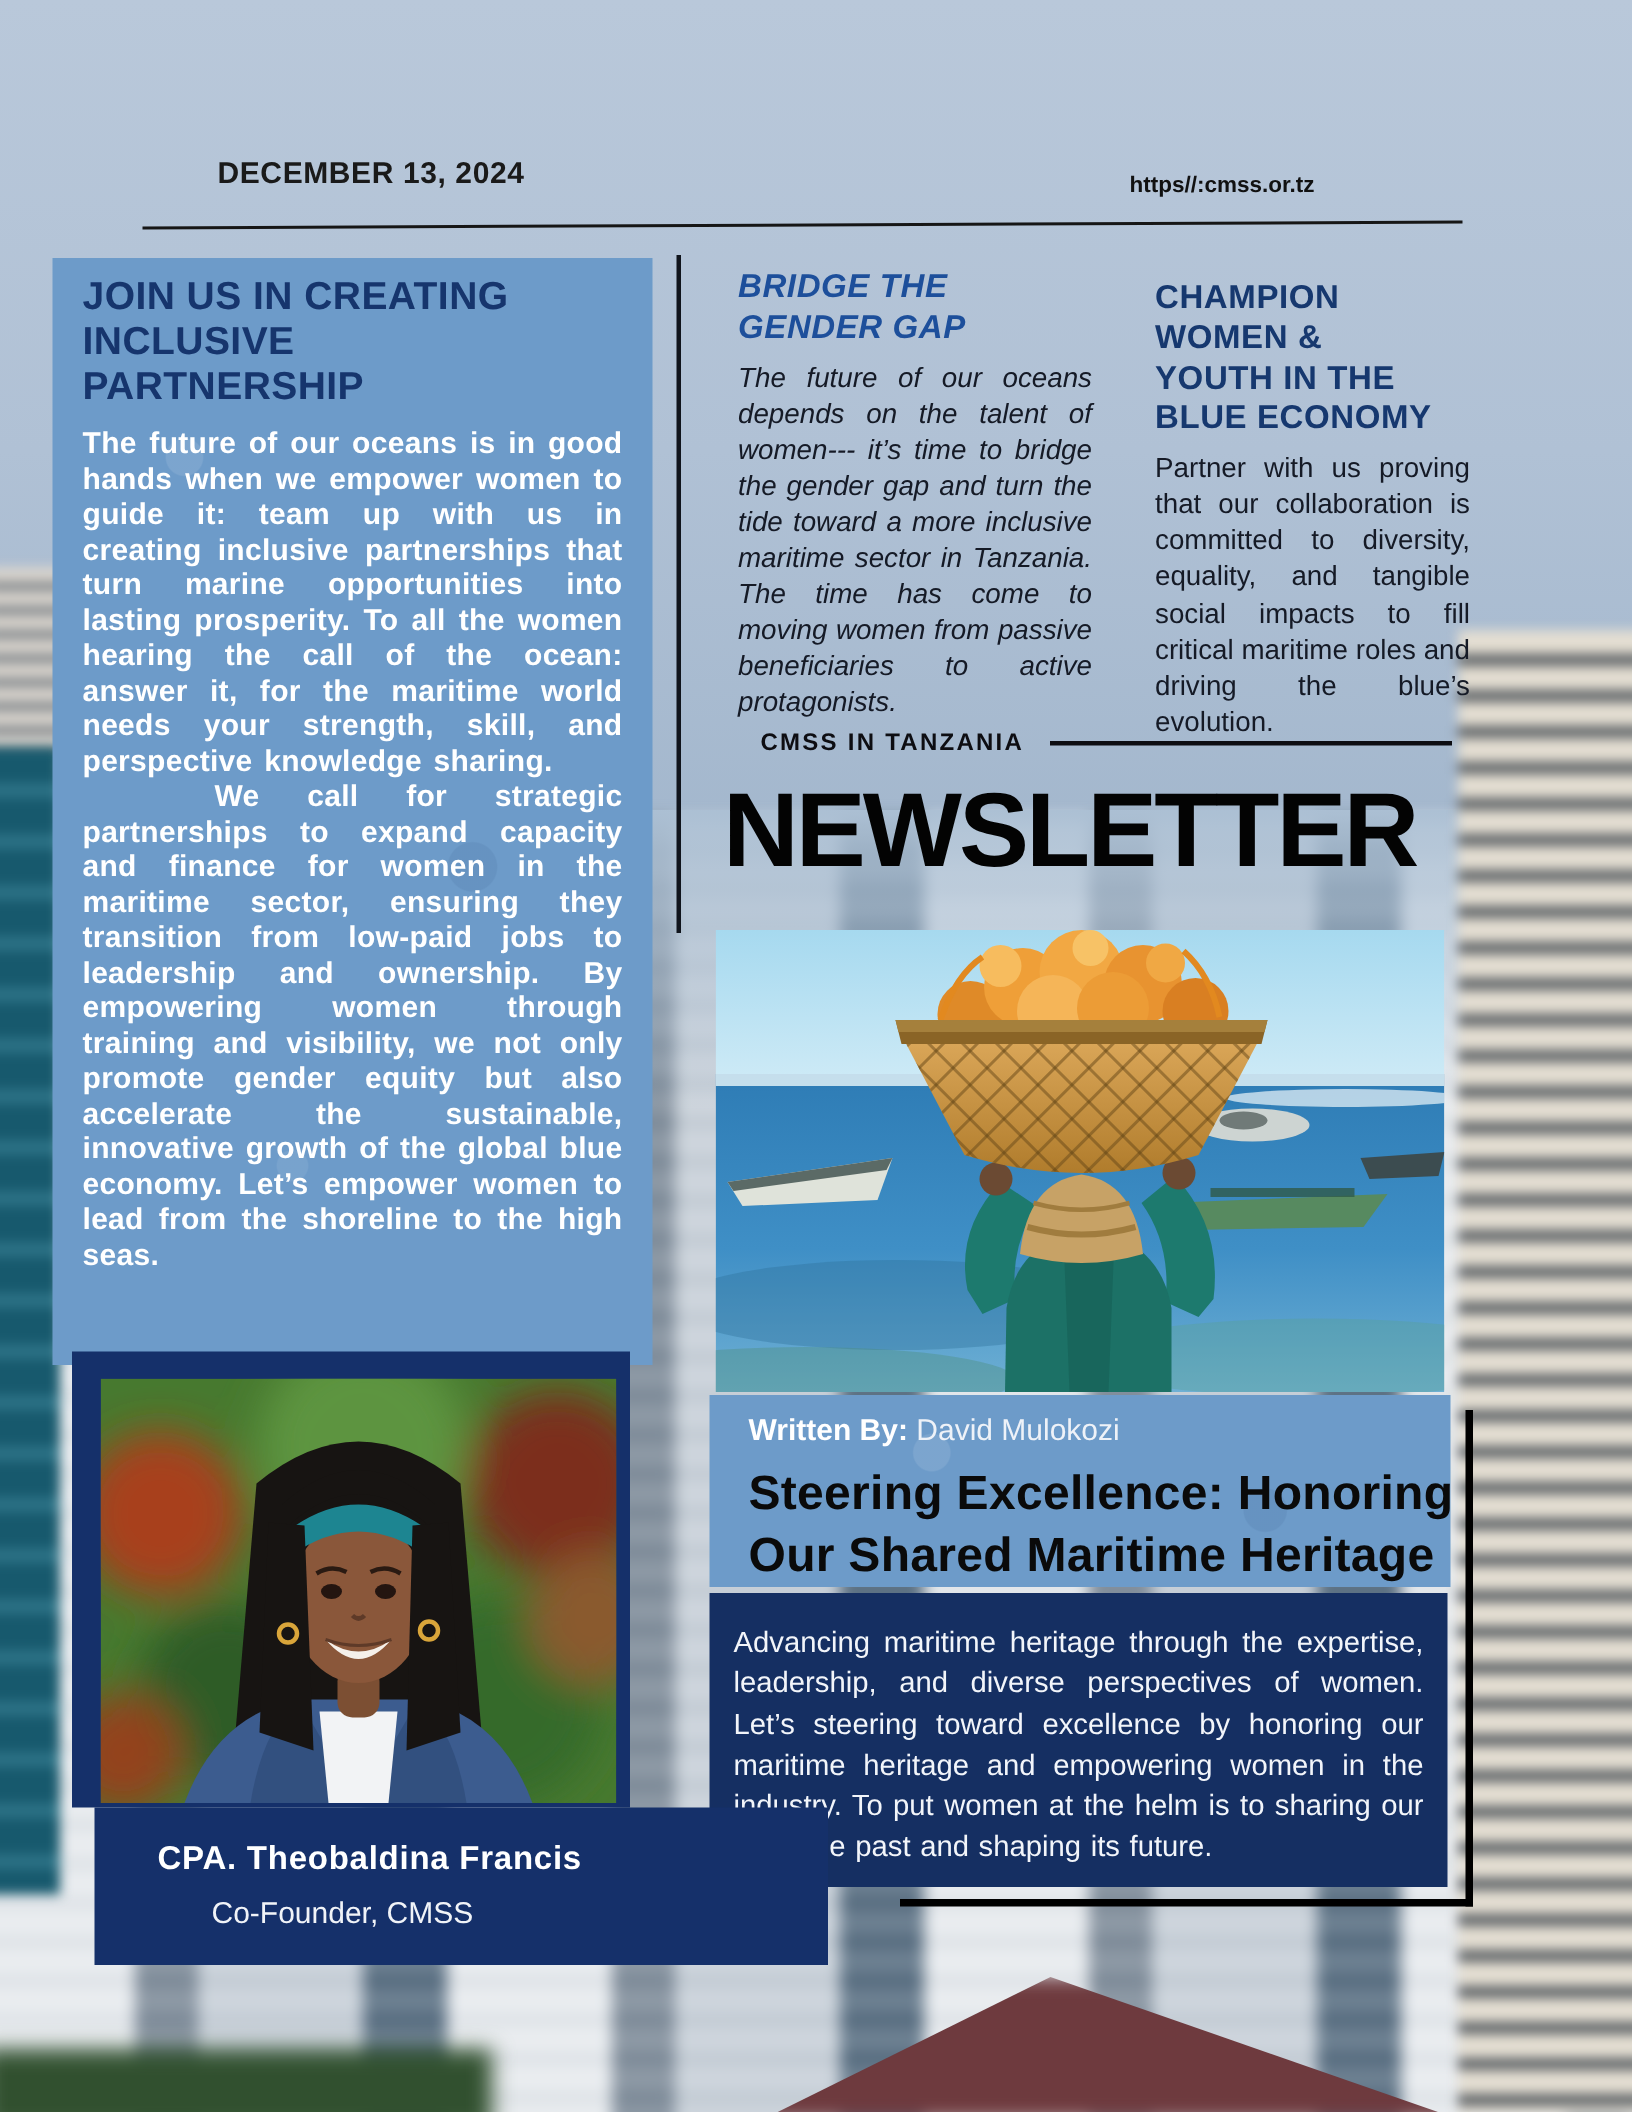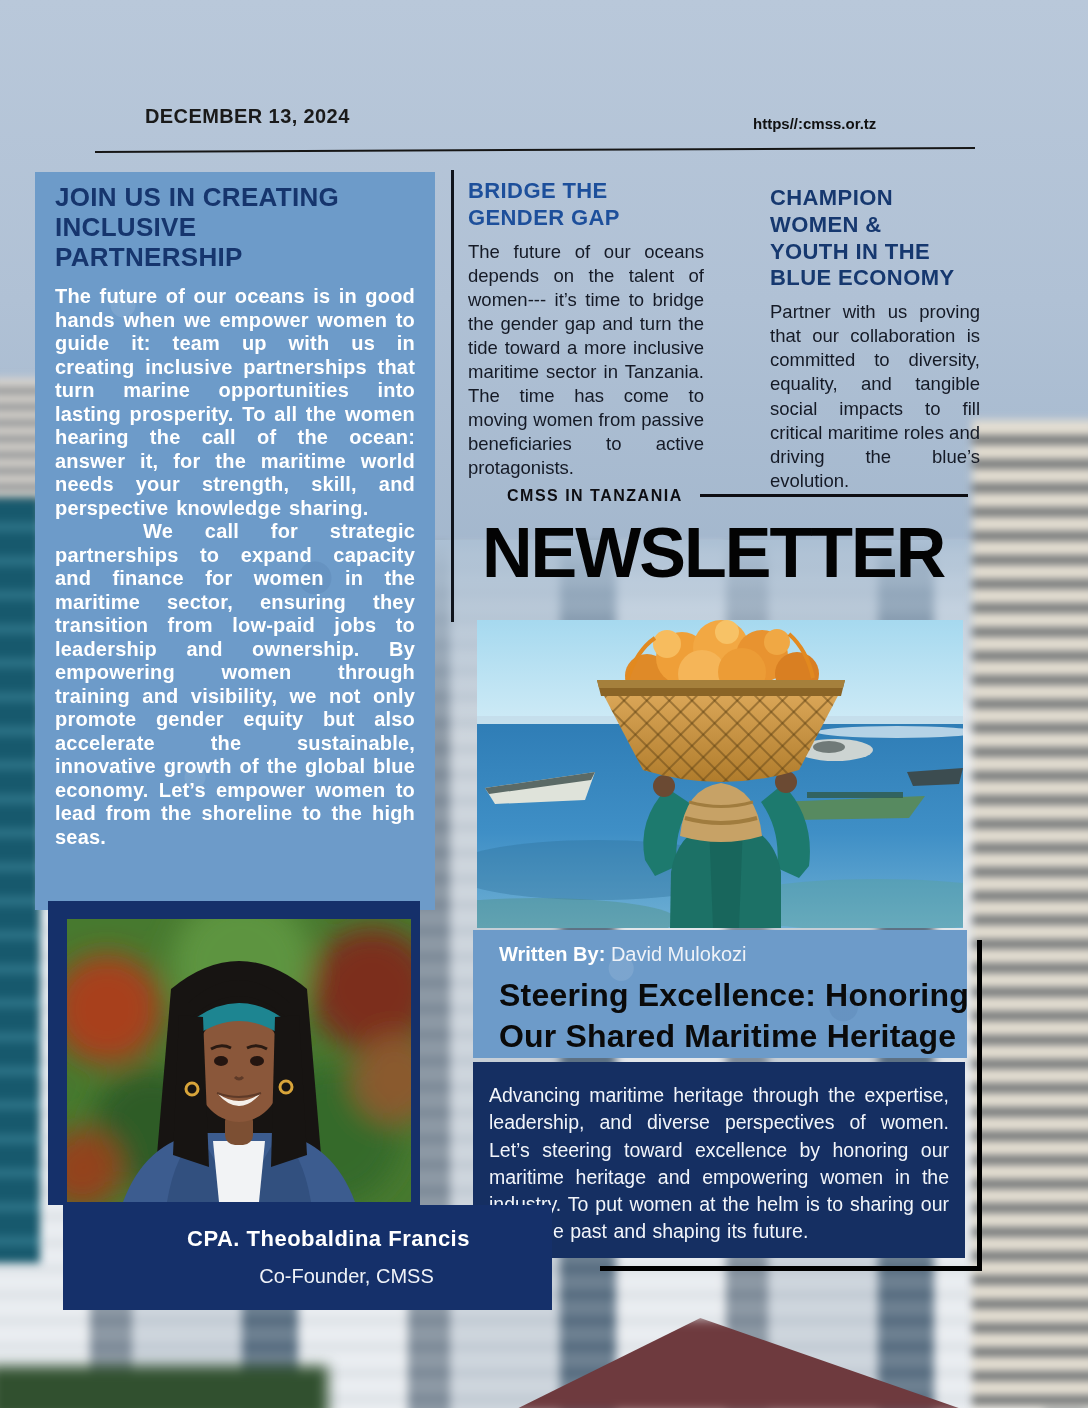--- a/index.html
+++ b/index.html
@@ -38,21 +38,21 @@
       radial-gradient(circle at 40% 82%,rgba(255,255,255,.08) 0 10px,transparent 11px);
     box-sizing:border-box;padding:10px 20px 0 20px;}
   .left-title{width:315px;margin:0;font-size:26px;line-height:1.16;font-weight:bold;color:#16356d;letter-spacing:.3px;}
   .left-body{margin:13px 0 0 0;font-size:20px;line-height:1.175;font-weight:bold;color:#ffffff;
     text-align:justify;word-spacing:2px;letter-spacing:.2px;}
   .indent{text-indent:88px;margin-top:0;}
 
   .col-rule{left:451px;top:170px;width:3px;height:452px;background:#10141c;}
 
   
-  .mid-col{left:468px;top:178px;width:236px;}
+  .mid-col{left:492px;top:178px;width:236px;font-style:italic;}
   .right-col{left:770px;top:185px;width:210px;}
   .col-h{margin:0;font-size:22px;line-height:1.22;font-weight:bold;letter-spacing:.4px;}
   .mid-col .col-h{color:#1d4f9b;width:180px;}
   .right-col .col-h{color:#16386f;width:196px;}
   .col-p{margin:8px 0 0 0;font-size:18.5px;line-height:1.3;color:#151a26;text-align:justify;}
 
   
   .kicker{left:507px;top:487px;font-size:16px;font-weight:bold;color:#0d0d12;letter-spacing:1.5px;}
   .kicker-rule{left:700px;top:494px;width:268px;height:3px;background:#0d0d12;}
   .mast{left:482px;top:513px;font-size:70px;font-weight:bold;color:#030303;letter-spacing:-2px;white-space:nowrap;}
@@ -68,21 +68,21 @@
     box-sizing:border-box;padding:13px 12px 0 26px;}
   .wb-line{font-size:20px;color:#eef2f8;}
   .wb-line b{color:#ffffff;font-weight:bold;}
   .feature-title{margin:9px 0 0 0;width:470px;font-size:32px;line-height:1.27;font-weight:bold;color:#0a0a0a;letter-spacing:.2px;}
   .navy-box{left:473px;top:1062px;width:492px;height:196px;background:#152f62;box-sizing:border-box;padding:20px 16px 0 16px;}
   .navy-box p{margin:0;font-size:19.5px;line-height:1.4;color:#f2f5fa;text-align:justify;word-spacing:1px;}
 
   
   .profile-backdrop{left:48px;top:901px;width:372px;height:304px;background:#15306a;}
   .portrait{left:67px;top:919px;width:344px;height:283px;overflow:hidden;}
-  .name-box{left:63px;top:1205px;width:489px;height:105px;background:#15306a;box-sizing:border-box;padding:21px 0 0 42px;text-align:center;}
+  .name-box{left:63px;top:1205px;width:489px;height:105px;background:#15306a;box-sizing:border-box;padding:21px 0 0 42px;}
   .p-name{margin:0;font-size:22px;font-weight:bold;color:#ffffff;letter-spacing:.5px;}
   .p-role{margin:13px 0 0 36px;font-size:20px;color:#f0f3f8;}
 </style>
 </head>
 <body>
 
 <div class="page">
 
   <div class="city"></div>
   <div class="city-haze"></div>

